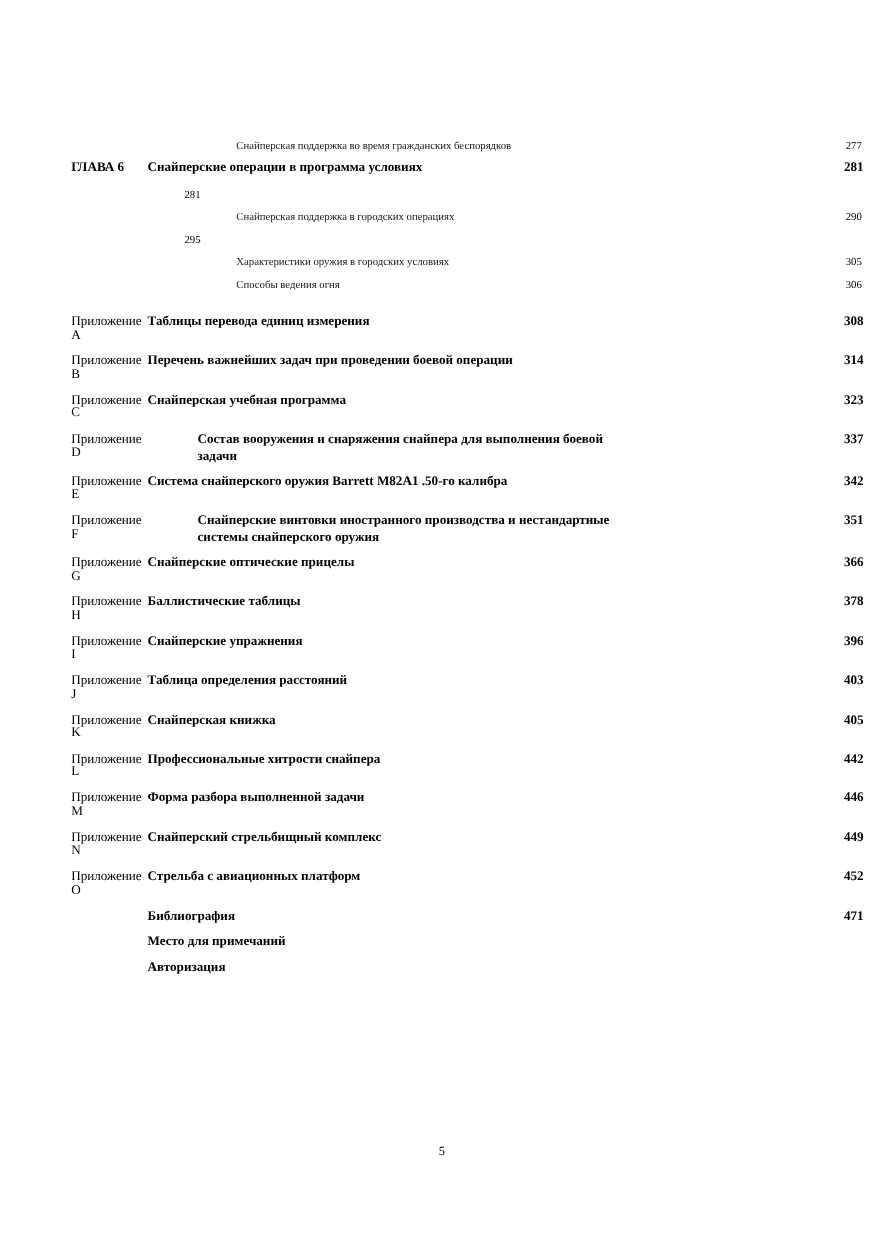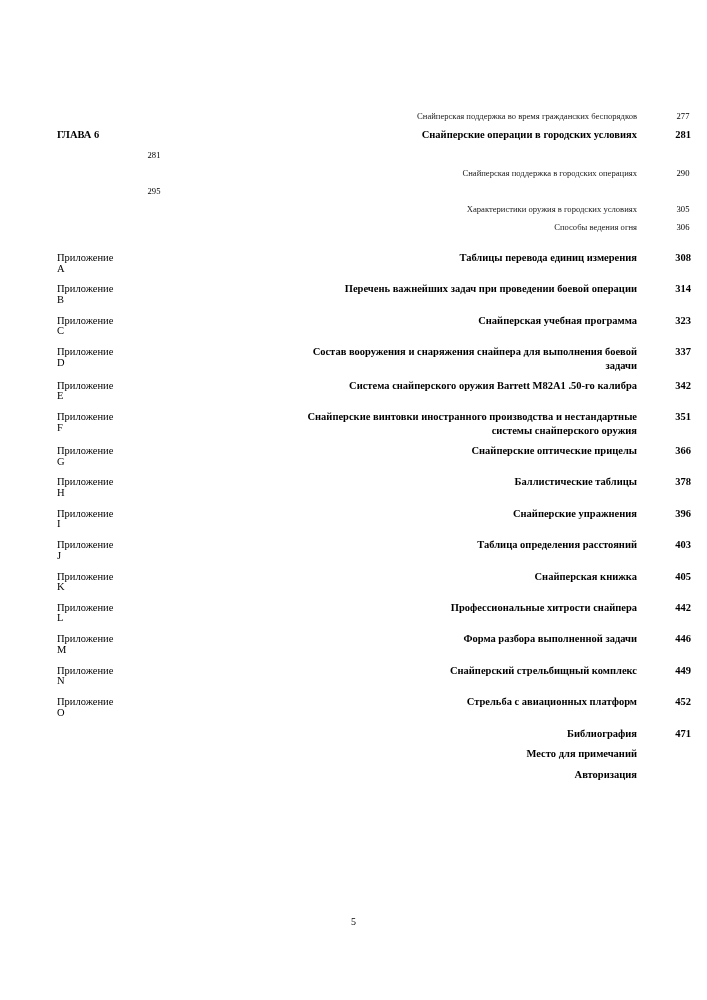--- a/index.html
+++ b/index.html
@@ -40,21 +40,20 @@
     font-size: 10.5px;
     font-weight: bold;
     line-height: 1.0;
   }
   .col-title {
     flex: 1 1 auto;
     padding-right: 10px;
     box-sizing: border-box;
     font-size: 10.5px;
     line-height: 1.0;
-    text-align: right;
   }
   .col-page {
     width: 60px;
     flex: 0 0 60px;
     text-align: center;
     padding-left: 12px;
     box-sizing: border-box;
     font-size: 10.5px;
     line-height: 1.0;
   }
@@ -101,20 +100,21 @@
   .row.appendix .col-title {
     font-weight: bold;
     font-size: 10.5px;
   }
   .row.appendix .col-page {
     font-weight: bold;
     font-size: 10.5px;
   }
   .row.appendix.two-line {
     margin-bottom: 9.5px;
+    gap: 40px;
   }
   .row.appendix .col-title .line2 {
     display: block;
     margin-top: 3.2px;
   }
 
   .spacer-lg { height: 12px; }
 
   .page-number {
     position: absolute;
@@ -132,21 +132,21 @@
 <div class="page">
 
   <div class="toc" id="toc">
       <div class="row sub">
         <div class="col-label"></div>
         <div class="col-title">Снайперская поддержка во время гражданских беспорядков</div>
         <div class="col-page">277</div>
       </div>
       <div class="row chapter">
         <div class="col-label">ГЛАВА 6</div>
-        <div class="col-title">Снайперские операции в городских условиях</div>
+        <div class="col-title">Снайперские операции в программа условиях</div>
         <div class="col-page">281</div>
       </div>
       <div class="row sub">
         <div class="col-label"></div>
         <div class="col-page">281</div>
       </div>
       <div class="row sub">
         <div class="col-label"></div>
         <div class="col-title">Снайперская поддержка в городских операциях</div>
         <div class="col-page">290</div>

